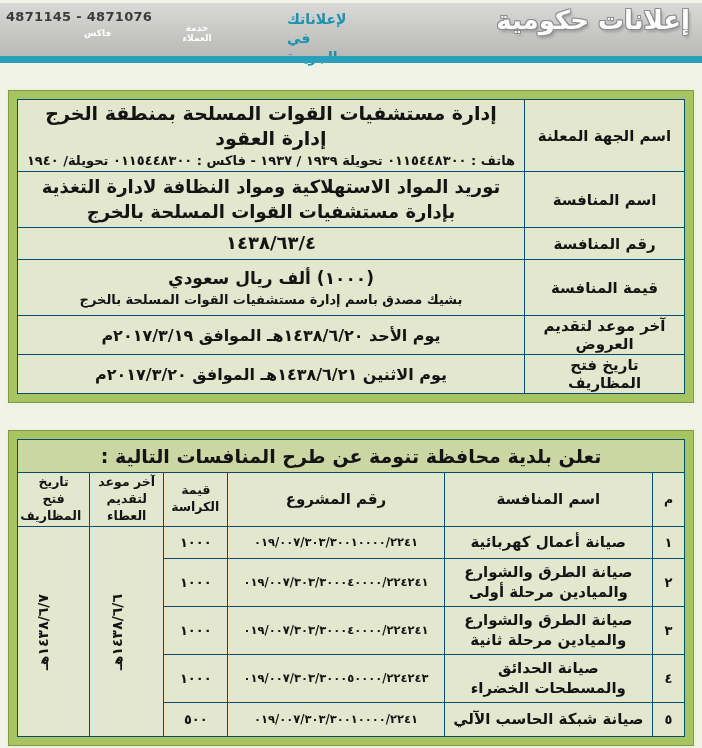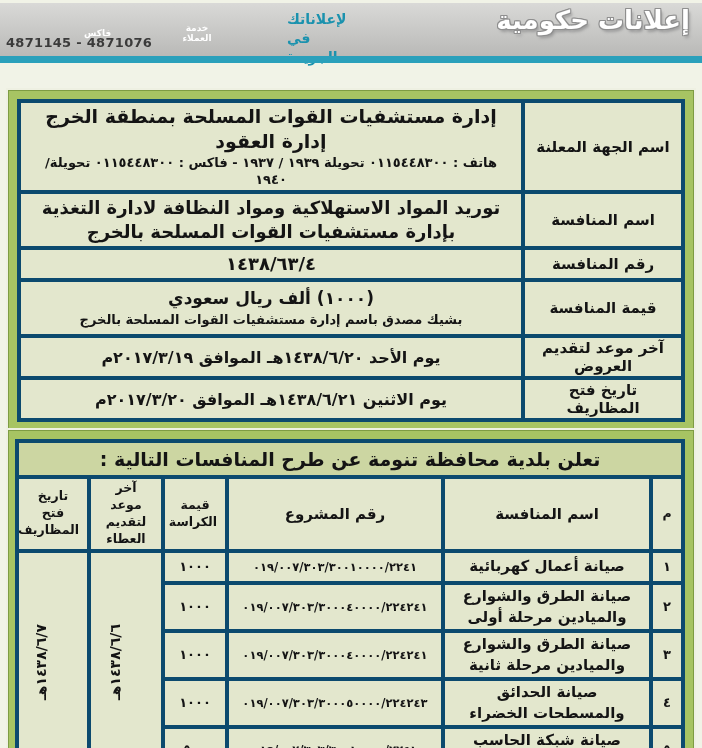--- a/index.html
+++ b/index.html
@@ -22,31 +22,31 @@
                 2px 3px 3px #9a9a9a;
     white-space:nowrap;
   }
   .tagline{
     position:absolute;top:7px;left:287px;width:60px;text-align:left;
     color:#1b92ae;font-size:14px;line-height:1.35;
   }
   .cs-label{position:absolute;top:21px;left:177px;width:40px;color:#ffffff;font-size:9px;line-height:1.1;text-align:center;}
   .cs-num{position:absolute;top:14px;left:100px;color:#3b3b3b;font-size:19px;letter-spacing:.5px;direction:ltr;}
   .fax-label{position:absolute;top:25px;left:84px;color:#ffffff;font-size:9px;}
-  .fax-num{position:absolute;top:32px;left:6px;color:#3b3b3b;font-size:13px;letter-spacing:.3px;direction:ltr;text-align:center;}
+  .fax-num{position:absolute;top:6px;left:6px;color:#3b3b3b;font-size:13px;letter-spacing:.3px;direction:ltr;text-align:center;}
   
   .board{
     position:absolute;left:8px;width:668px;
     background:#a7c463;border:1px solid #7e9c43;padding:8px;
     box-shadow:0 0 0 2px #eef0e2;
   }
   .board1{top:90px;}
   .board2{top:430px;}
   table{border-collapse:collapse;width:100%;table-layout:fixed;}
-  td{border:4px solid #0c4a6e;background:#e3e7cd;vertical-align:middle;text-align:center;padding:1px 8px;overflow:hidden;}
+  td{border:1px solid #0c4a6e;background:#e3e7cd;vertical-align:middle;text-align:center;padding:1px 8px;overflow:hidden;}
   
   .t1 .lbl{font-size:15px;}
   .t1 .main-lg{font-size:19px;line-height:1.3;}
   .t1 .sub{font-size:13px;line-height:1.3;margin-top:2px;}
   .t1 .main-md{font-size:18px;line-height:1.35;}
   .t1 .main-sm{font-size:16px;}
   .r1{height:72px;} .r2{height:56px;} .r3{height:32px;}
   .r4{height:56px;} .r5{height:38px;} .r6{height:38px;}
   
   .t2title{background:#ccd6a2;font-size:19px;height:30px;}

